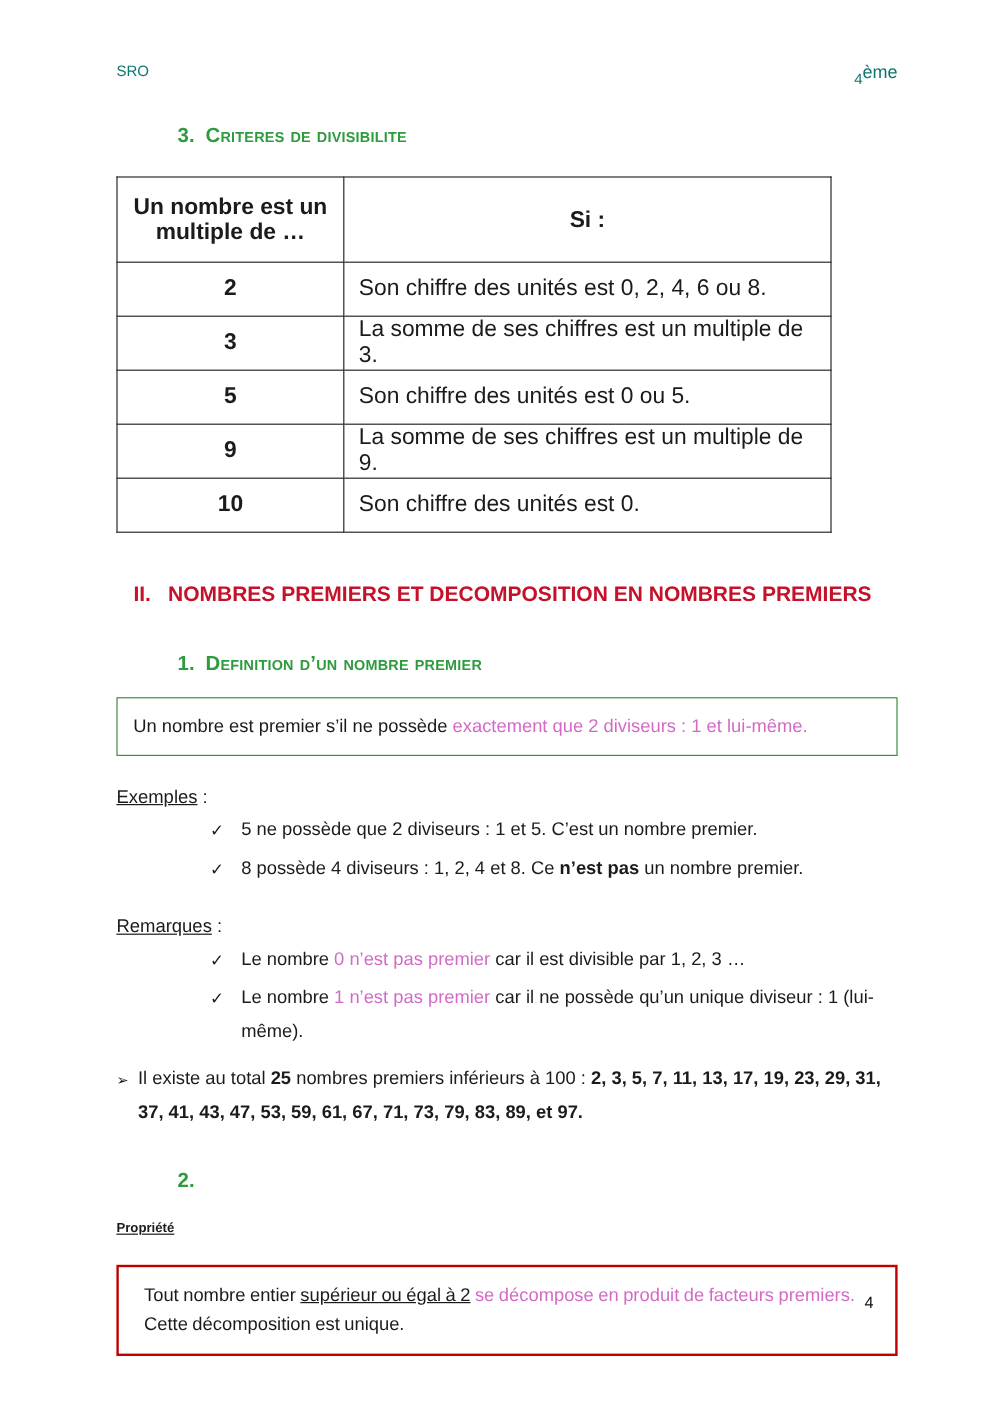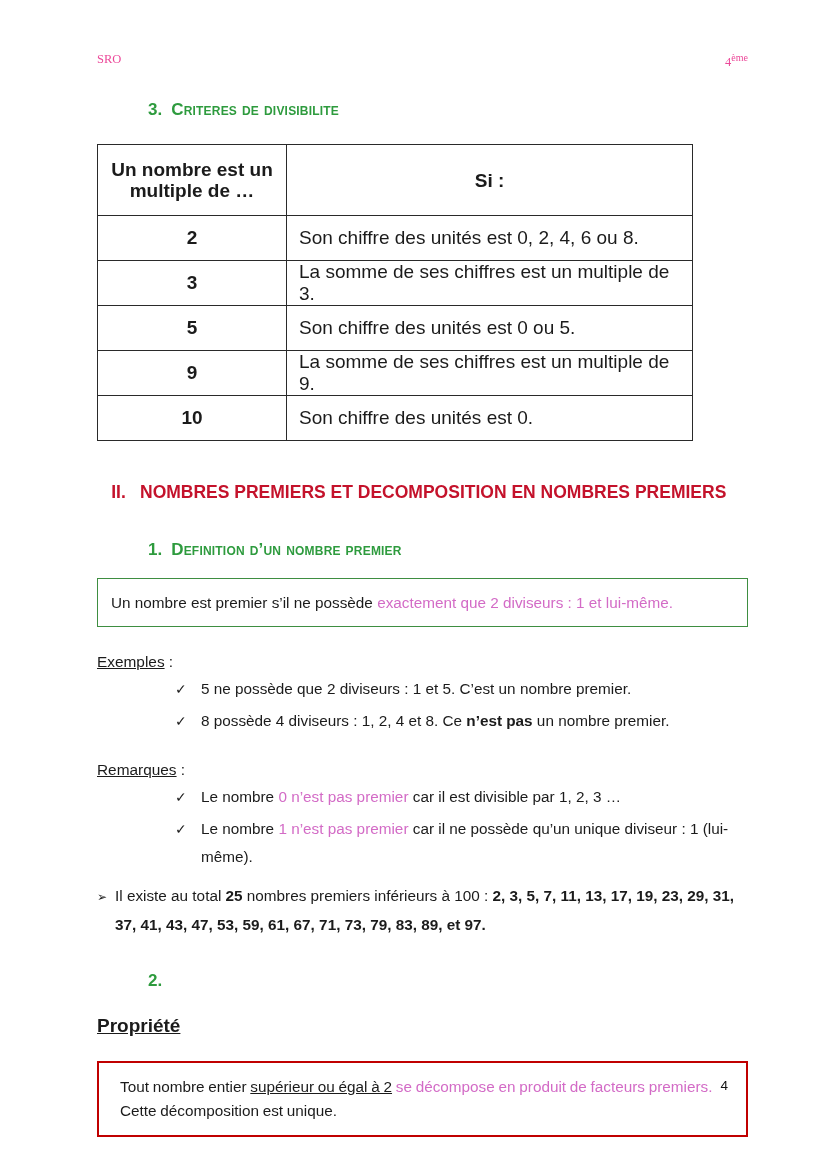--- a/index.html
+++ b/index.html
@@ -7,22 +7,22 @@
     position:relative;
     width:828px;height:1171px;
     box-sizing:border-box;
     padding:52px 80px 0 97px;
     background:#ffffff;
     font-family:"Liberation Sans",sans-serif;
     color:#1b1b1b;
     overflow:hidden;
   }
   
-  .page-header{display:flex;justify-content:space-between;align-items:flex-start;font-size:12.5px;color:#ec4899;font-family:Liberation Serif, serif;}
-  .grade sup{font-size:10px;text-align:center;}
+  .page-header{display:flex;justify-content:space-between;align-items:flex-start;font-size:12.5px;color:#0f766e;}
+  .grade sup{font-size:15px;text-align:center;}
 
   
   .h-green{display:flex;gap:9px;font-weight:bold;font-size:17px;color:var(--green,#2e9b3e);margin-left:51px;}
   .h-green .h-sc{font-variant:small-caps;letter-spacing:.2px;}
   .h3-heading{margin-top:30px;}
   .sub-heading{margin-top:32px;}
 
   
   .div-table{border-collapse:collapse;width:596px;margin-top:24px;font-size:19px;color:#1b1b1b;}
   .div-table th,.div-table td{border:1.3px solid #2a2a2a;}
@@ -46,21 +46,21 @@
   .label-line{margin-top:26px;font-size:15.4px;}
   .label-line .lbl{text-decoration:underline;}
   .check-item{display:flex;margin-left:78px;margin-top:4px;font-size:15.3px;line-height:28px;}
   .check{width:26px;flex:none;font-size:14px;}
   .check-text{flex:1;}
   .arrow-item{display:flex;margin-top:10px;font-size:15.3px;line-height:29px;}
   .arrow{width:18px;flex:none;font-size:12px;padding-top:2px;}
   .arrow-text{flex:1;}
   b{font-weight:bold;}
 
-  .prop-label{margin-top:24px;font-weight:bold;text-decoration:underline;font-size:19px;}
+  .prop-label{margin-top:24px;font-weight:bold;text-decoration:underline;font-size:11px;}
 
   .page-number{position:absolute;top:1078px;right:100px;font-size:13.5px;color:#111;}
 </style>
 </head>
 <body>
 
 <div class="page">
 
   <div class="page-header">
     <span>SRO</span>

